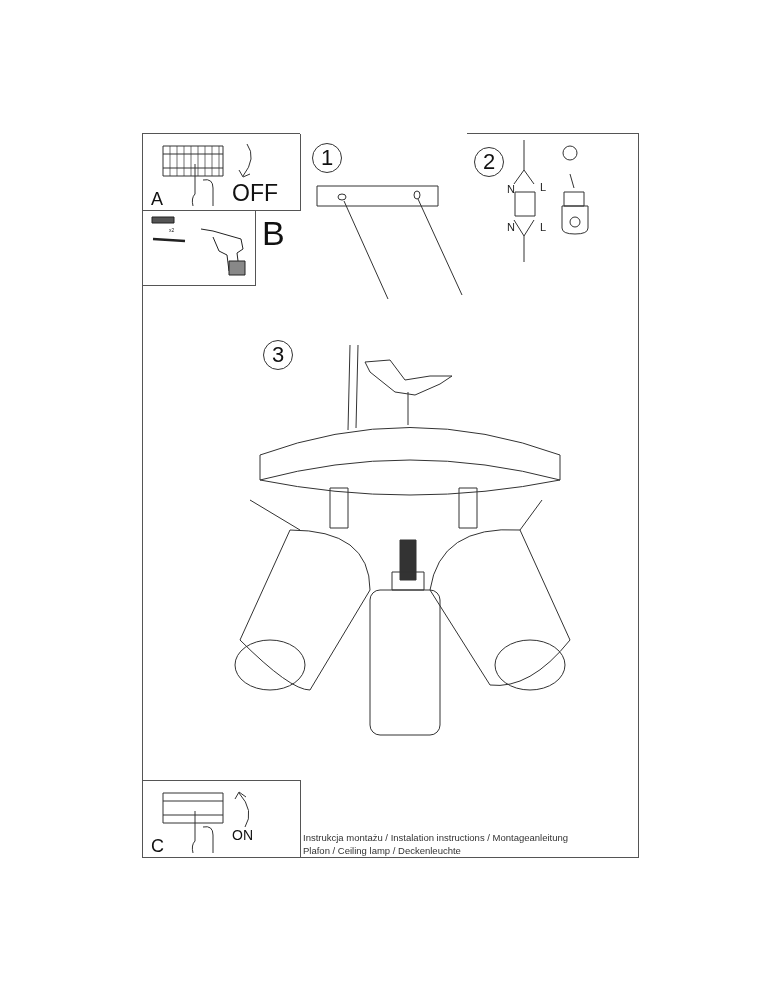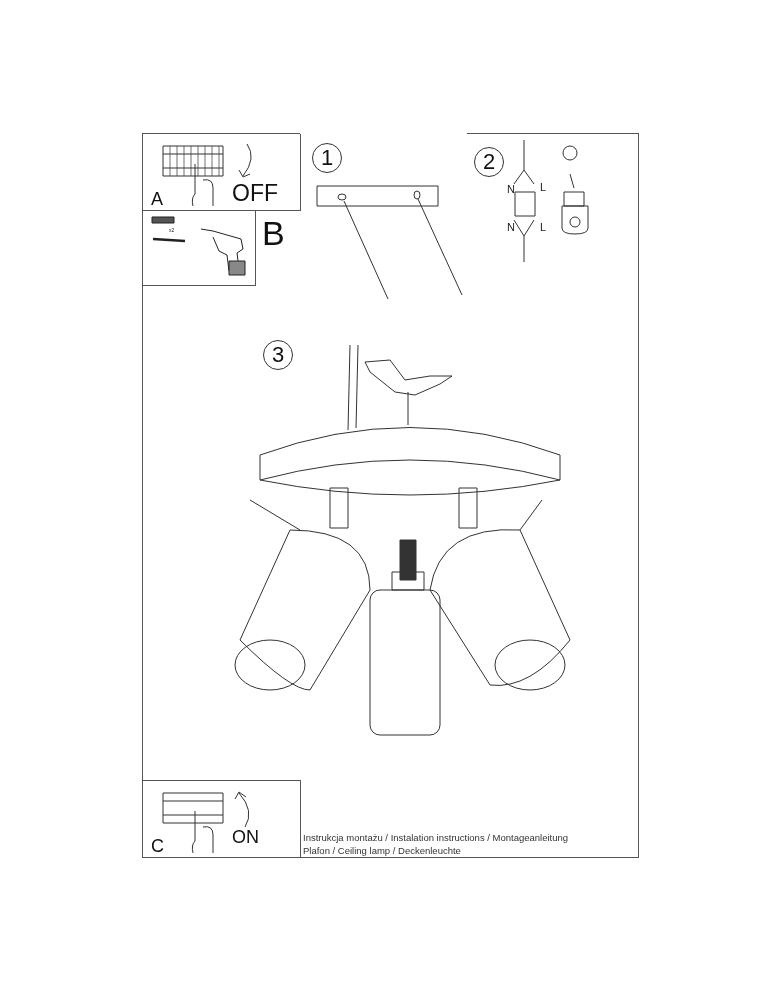--- a/index.html
+++ b/index.html
@@ -113,17 +113,17 @@
   <svg width="159" height="78" viewBox="0 0 159 78" style="left:0;top:0">
     <g fill="none" stroke="#333" stroke-width="1">
       <rect x="20" y="12" width="60" height="30"></rect>
       <line x1="20" y1="20" x2="80" y2="20"></line>
         <line x1="20" y1="34" x2="80" y2="34"></line>
       <path d="M52 30 L52 60 M60 46 Q70 44 70 54 L70 72 M52 60 Q48 64 50 72"></path>
       <path d="M102 46 Q112 30 96 12 M92 18 L96 11 L103 16"></path>
     </g>
   </svg>
   <span class="lbl" style="left:8px;top:55px;">C</span>
-  <span class="lbl" style="left:89px;top:46px;font-size:18px;">ON</span>
+  <span class="lbl" style="left:89px;top:46px;font-size:14px;">ON</span>
 </div>
 
 <span class="caption" style="top:832px;text-align:right;">Instrukcja montażu / Instalation instructions / Montageanleitung</span>
 <span class="caption" style="top:845px;">Plafon / Ceiling lamp / Deckenleuchte</span>
 
 </body></html>

